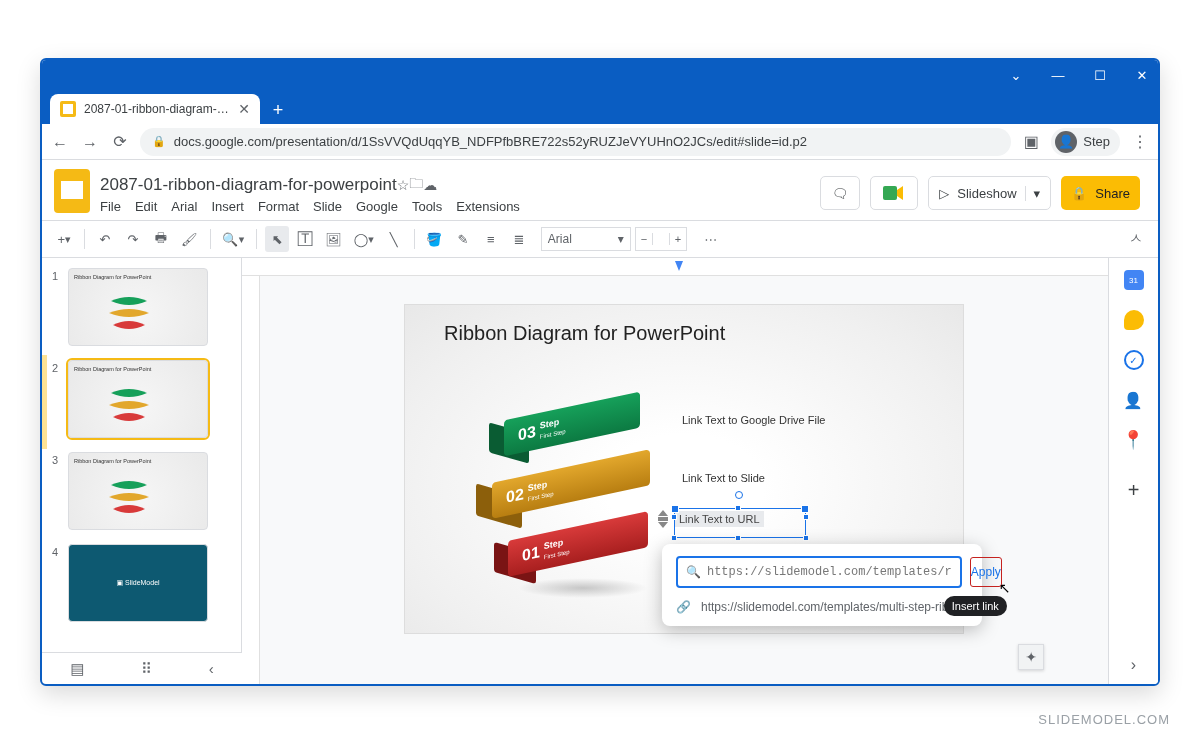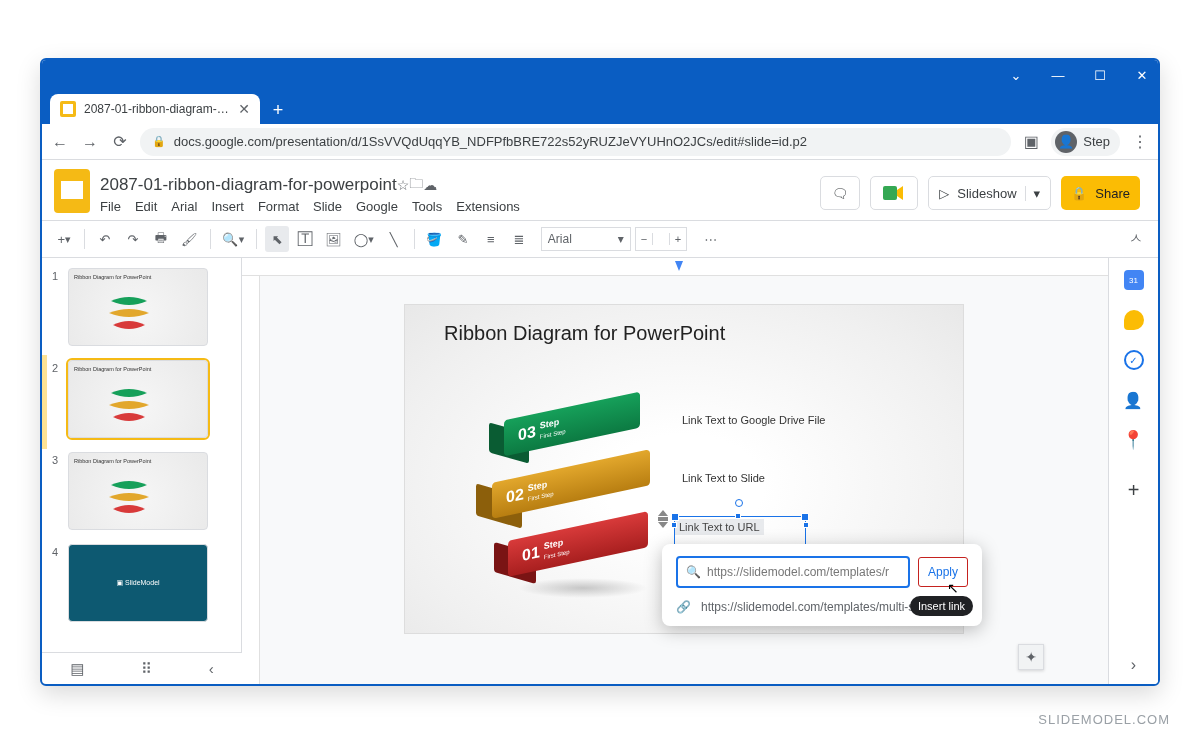--- a/index.html
+++ b/index.html
@@ -76,21 +76,21 @@
   .b3a{ background:#0a5c33; width:40px; height:30px; left:5px; top:22px; transform:skewY(16deg); border-radius:3px;}
   .b2 { background: linear-gradient(180deg,#e2a72c,#b87e11); width:158px; left:8px; top:60px;}
   .b2a{ background:#8c5f0b; width:46px; height:32px; left:-8px; top:84px; transform:skewY(16deg); border-radius:3px;}
   .b1 { background: linear-gradient(180deg,#d83a3a,#a81f1f); width:140px; left:24px; top:120px;}
   .b1a{ background:#7a1414; width:42px; height:30px; left:10px; top:142px; transform:skewY(16deg); border-radius:3px;}
   .shadow{position:absolute; left:34px; top:172px; width:130px; height:20px; background:radial-gradient(ellipse, rgba(0,0,0,.2), transparent 70%);}
   .bandback{position:absolute;}
   .linktxt { position:absolute; font-size:11px; color:#333;}
   .lt1 { left:278px; top:110px;}
   .lt2 { left:278px; top:168px;}
-  .selbox { position:absolute; left:270px; top:212px; width:132px; height:36px; border:1px solid #1a73e8;}
+  .selbox { position:absolute; left:270px; top:204px; width:132px; height:30px; border:1px solid #1a73e8;}
   .selbox::before,.selbox::after{content:""; position:absolute; width:6px; height:6px; background:#1a73e8; border:1px solid #fff;}
   .selbox::before{left:-4px; top:-4px;}
   .selbox::after{right:-4px; top:-4px;}
   .selbox .h{position:absolute; width:6px; height:6px; background:#1a73e8; border:1px solid #fff;}
   .selbox .h1{left:-4px; bottom:-4px;} .selbox .h2{right:-4px; bottom:-4px;}
   .selbox .h3{left:60px; top:-4px;} .selbox .h4{left:60px; bottom:-4px;}
   .selbox .h5{right:-4px; top:5px;} .selbox .h6{left:-4px; top:5px;}
   .selbox .rot{position:absolute; left:60px; top:-18px; width:8px; height:8px; border:1px solid #1a73e8; border-radius:50%; background:#fff;}
   .selbox span{ font-size:11px; padding:2px 4px; background:#e8eaed; color:#444; display:inline-block;}
   .marginhandle{position:absolute; left:253px; top:206px; width:12px; height:22px; display:flex; flex-direction:column; align-items:center; gap:1px;}
@@ -319,21 +319,21 @@
             <div class="selbox">
               <span>Link Text to URL</span>
               <div class="h h1"></div><div class="h h2"></div><div class="h h3"></div><div class="h h4"></div><div class="h h5"></div><div class="h h6"></div>
               <div class="rot"></div>
             </div>
 
             <div class="linkpop">
               <div class="linkrow1">
                 <div class="linkinput">
                   <span>🔍</span>
-                  <span style="overflow:hidden; white-space:nowrap;">https://slidemodel.com/templates/r</span>
+                  <span style="overflow:hidden; white-space:nowrap;font-family:Liberation Mono, monospace;">https://slidemodel.com/templates/r</span>
                 </div>
                 <div class="applybtn">
                   <span>Apply</span>
                   <span class="cursor">↖</span>
                   <div class="tooltip">Insert link</div>
                 </div>
               </div>
               <div class="linkrow2">
                 <span>🔗</span>
                 <span class="sugtext">https://slidemodel.com/templates/multi-step-ribbo...</span>

